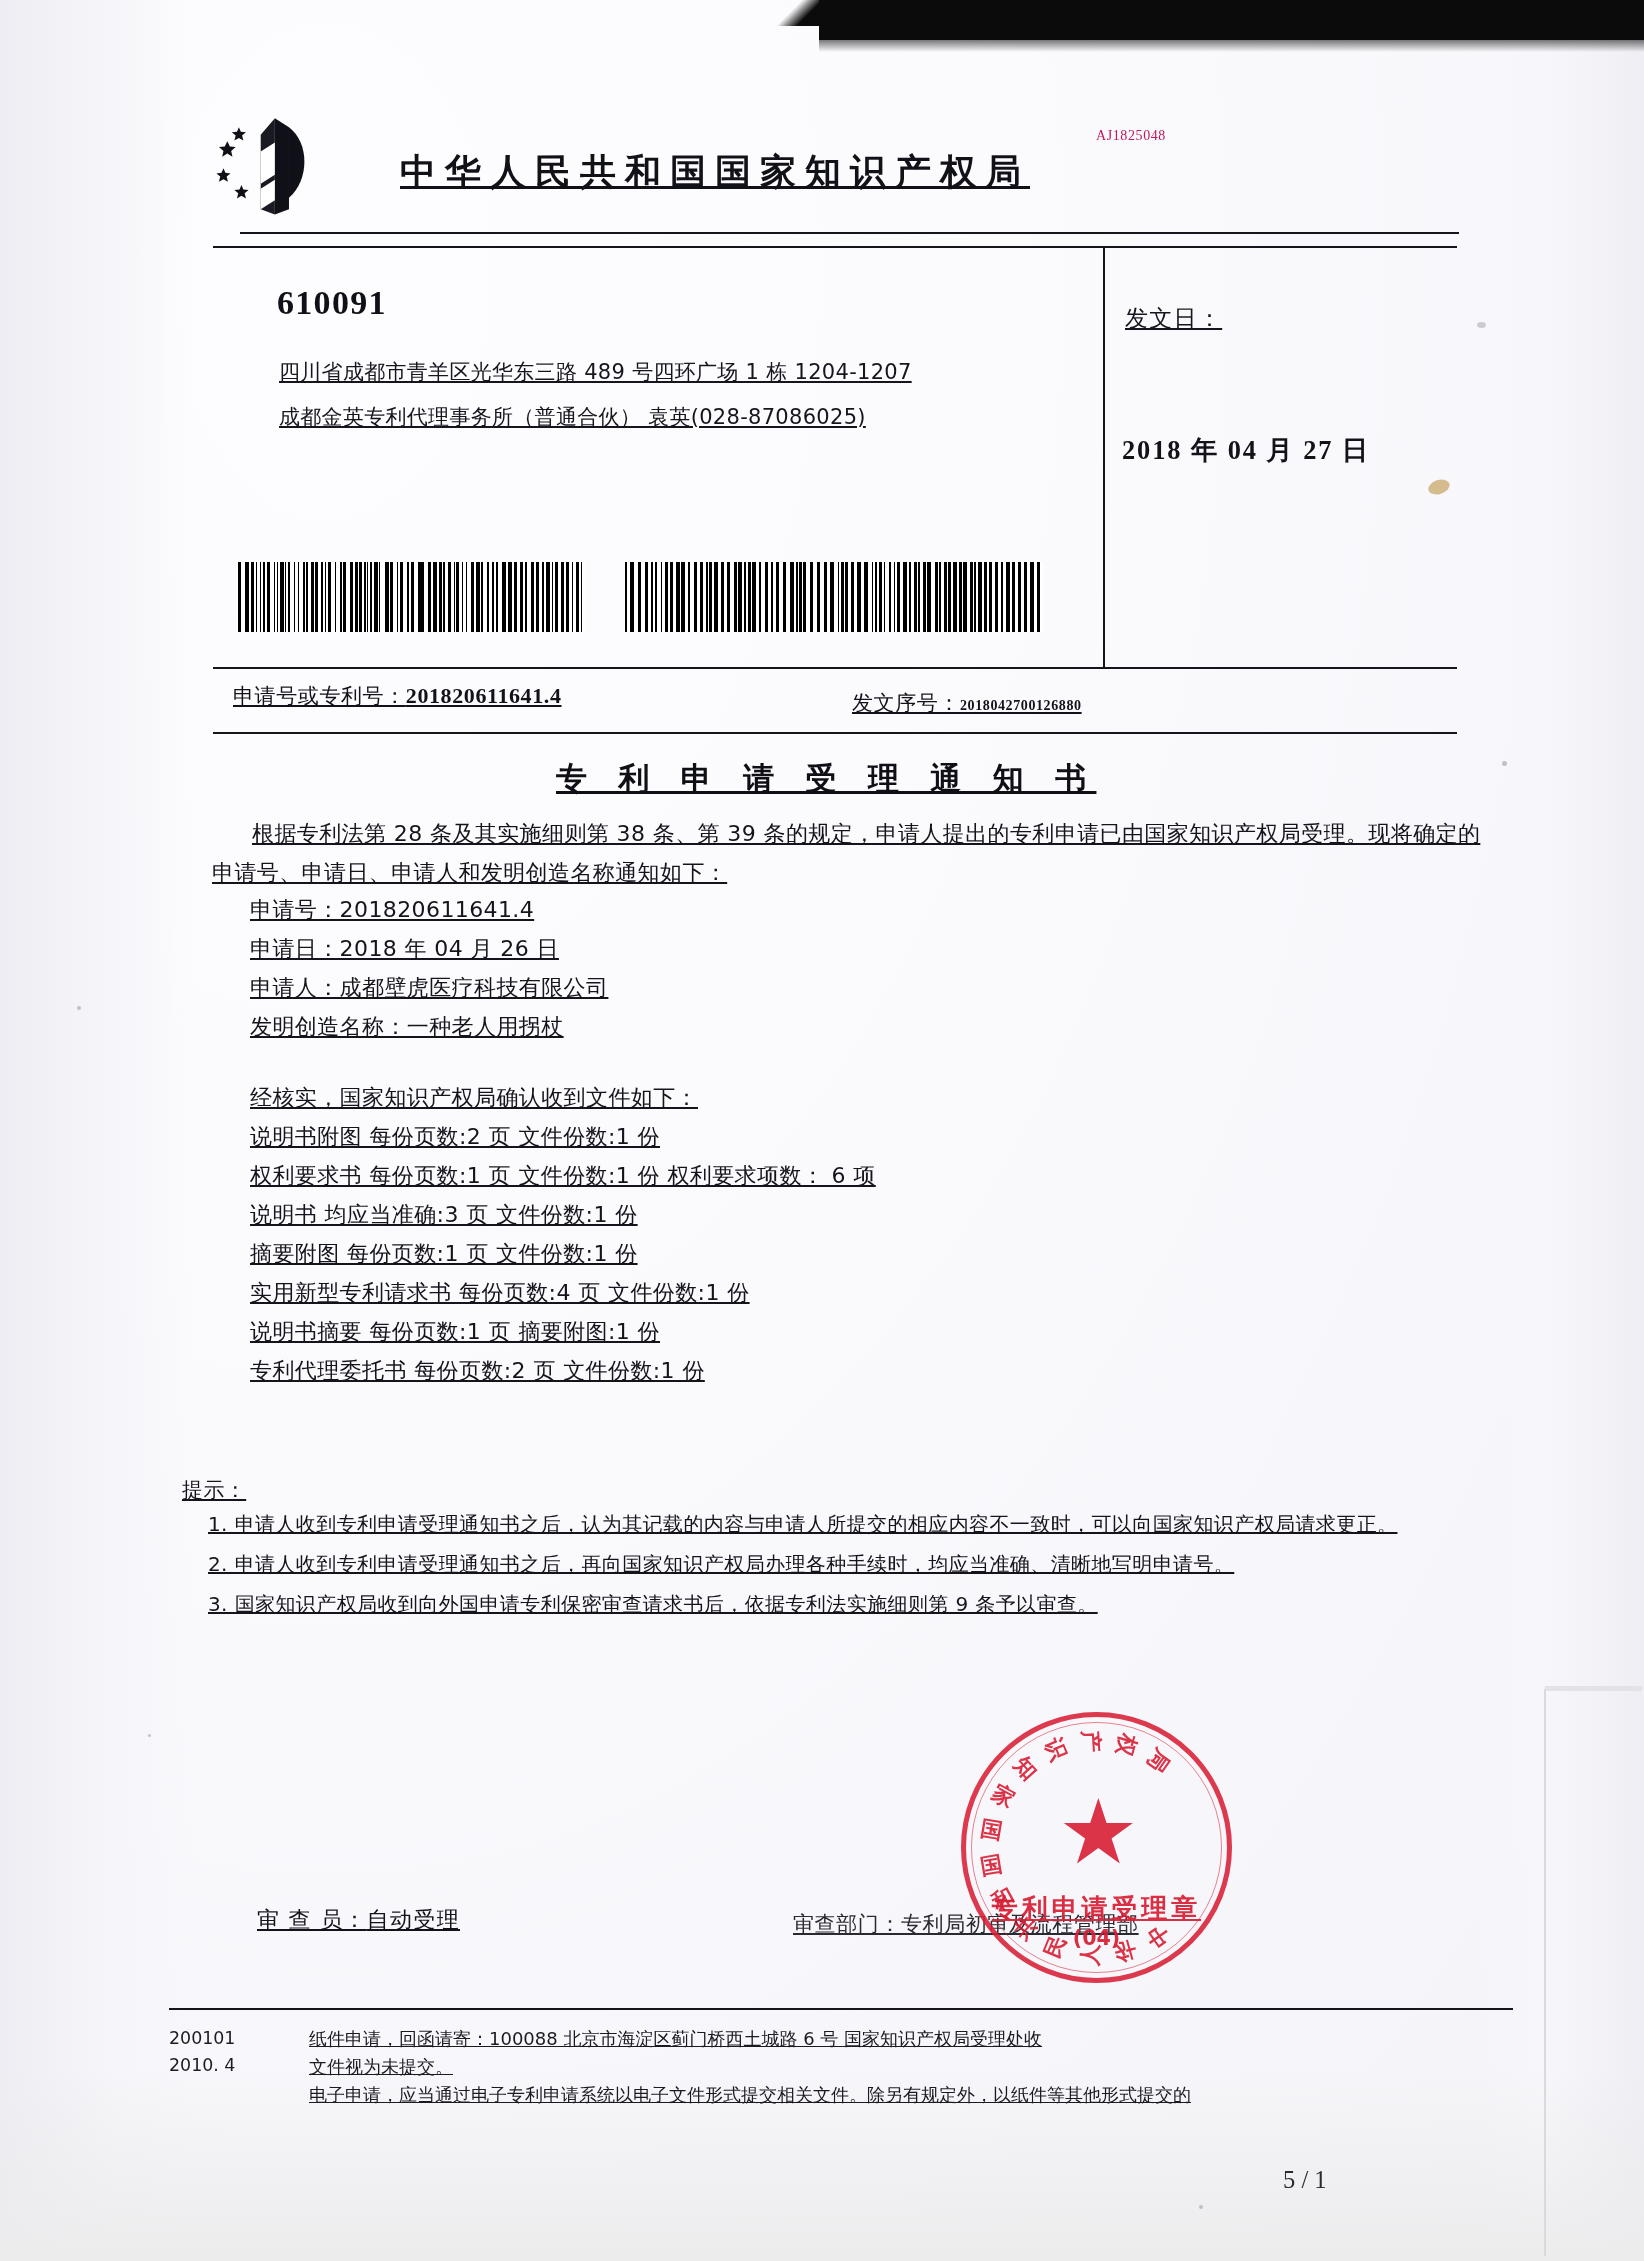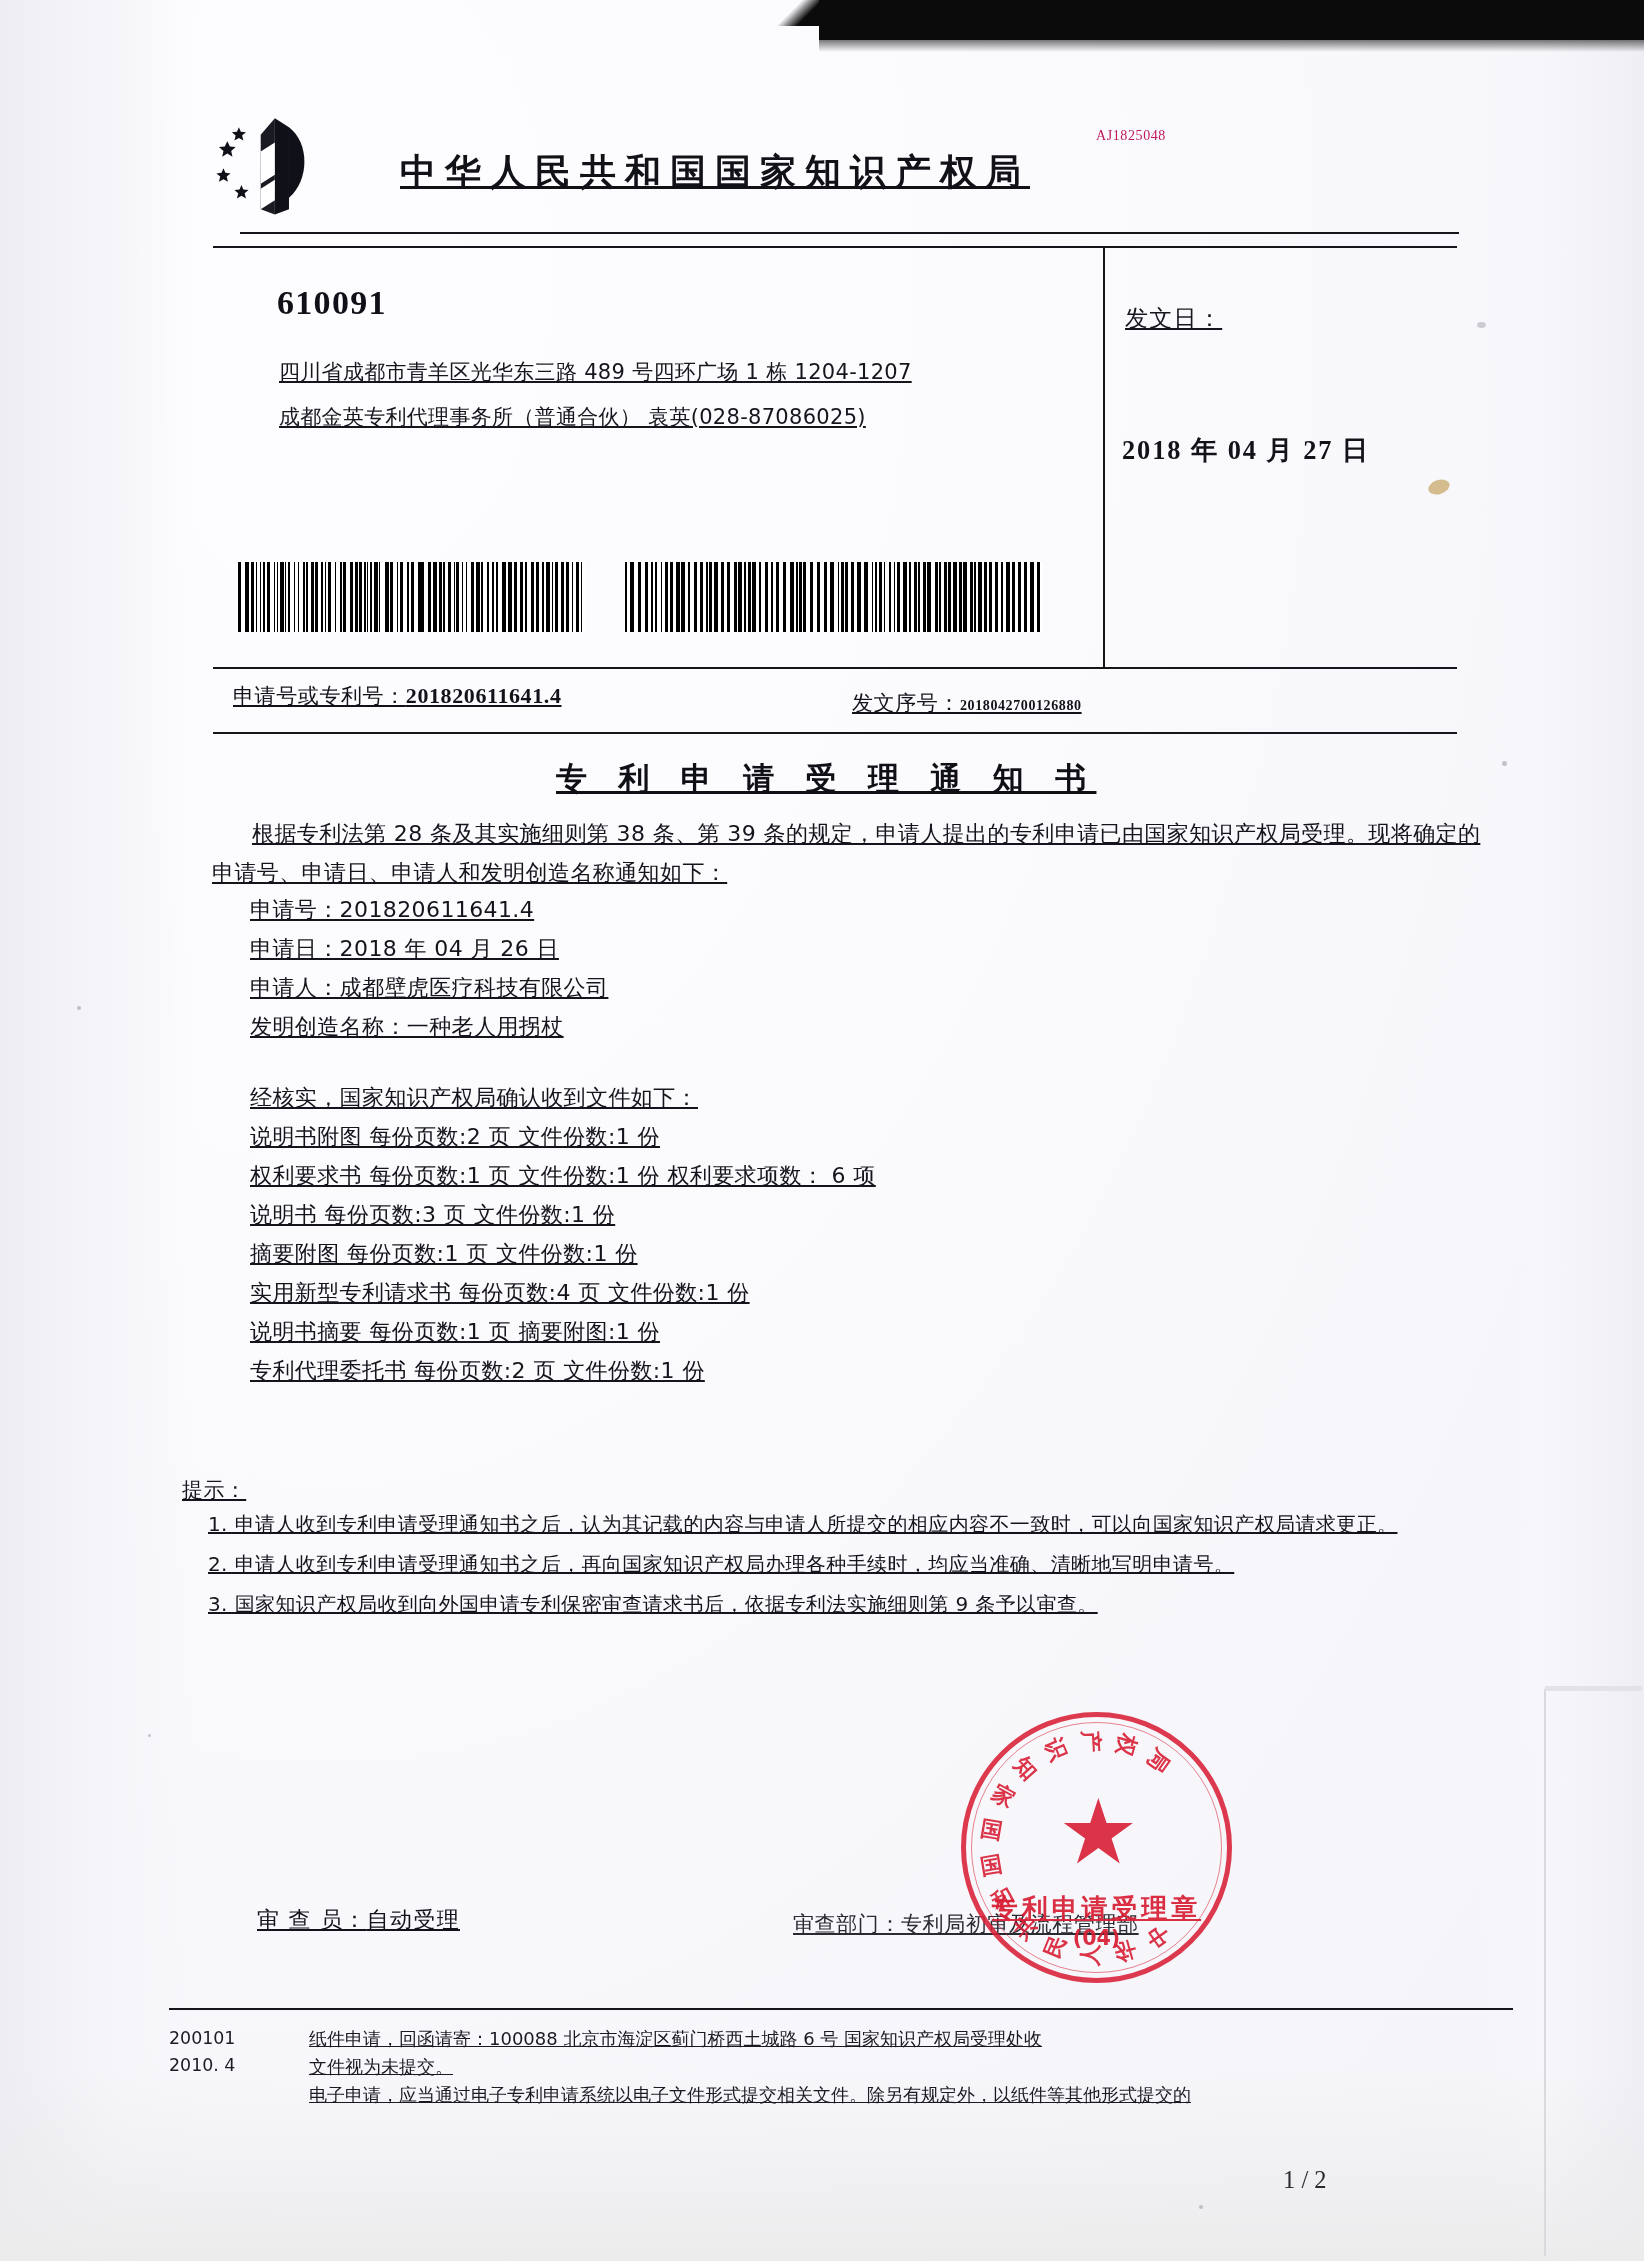--- a/index.html
+++ b/index.html
@@ -550,21 +550,21 @@
     <div>申请日：2018 年 04 月 26 日</div>
     <div>申请人：成都壁虎医疗科技有限公司</div>
     <div>发明创造名称：一种老人用拐杖</div>
   </div>
 
   <div class="para p-docs-head cn">经核实，国家知识产权局确认收到文件如下：</div>
 
   <div class="para docs-list cn">
     <div>说明书附图  每份页数:2 页  文件份数:1 份</div>
     <div>权利要求书  每份页数:1 页  文件份数:1 份  权利要求项数：  6 项</div>
-    <div>说明书  每份页数:3 页  文件份数:1 份</div>
+    <div>说明书  均应当准确:3 页  文件份数:1 份</div>
     <div>摘要附图  每份页数:1 页  文件份数:1 份</div>
     <div>实用新型专利请求书  每份页数:4 页  文件份数:1 份</div>
     <div>说明书摘要  每份页数:1 页  摘要附图:1 份</div>
     <div>专利代理委托书  每份页数:2 页  文件份数:1 份</div>
   </div>
 
   <div class="para tips-head cn">提示：</div>
   <div class="para tips cn">
     <p>1. 申请人收到专利申请受理通知书之后，认为其记载的内容与申请人所提交的相应内容不一致时，可以向国家知识产权局请求更正。</p>
     <p>2. 申请人收到专利申请受理通知书之后，再向国家知识产权局办理各种手续时，均应当准确、清晰地写明申请号。</p>
@@ -607,21 +607,21 @@
   <div class="footer-codes">
     <div>200101</div>
     <div>2010. 4</div>
   </div>
   <div class="footer-text cn">
     <div>纸件申请，回函请寄：100088 北京市海淀区蓟门桥西土城路 6 号   国家知识产权局受理处收</div>
     <div>文件视为未提交。</div>
     <div>电子申请，应当通过电子专利申请系统以电子文件形式提交相关文件。除另有规定外，以纸件等其他形式提交的</div>
   </div>
 
-  <div class="page-num">1 / 2</div>
+  <div class="page-num">5 / 1</div>
 
   <div class="smudge1"></div>
   <div class="smudge2"></div>
   <div class="fold"></div>
   <div class="fold2"></div>
   <div class="speck" style="left:77px;top:1006px;width:3.9px;height:3.9px;"></div>
   <div class="speck" style="left:148px;top:1734px;width:3.2px;height:3.2px;"></div>
   <div class="speck" style="left:1199px;top:2205px;width:3.9px;height:3.9px;"></div>
   <div class="speck" style="left:1502px;top:761px;width:4.5px;height:4.5px;"></div>
 </div>

